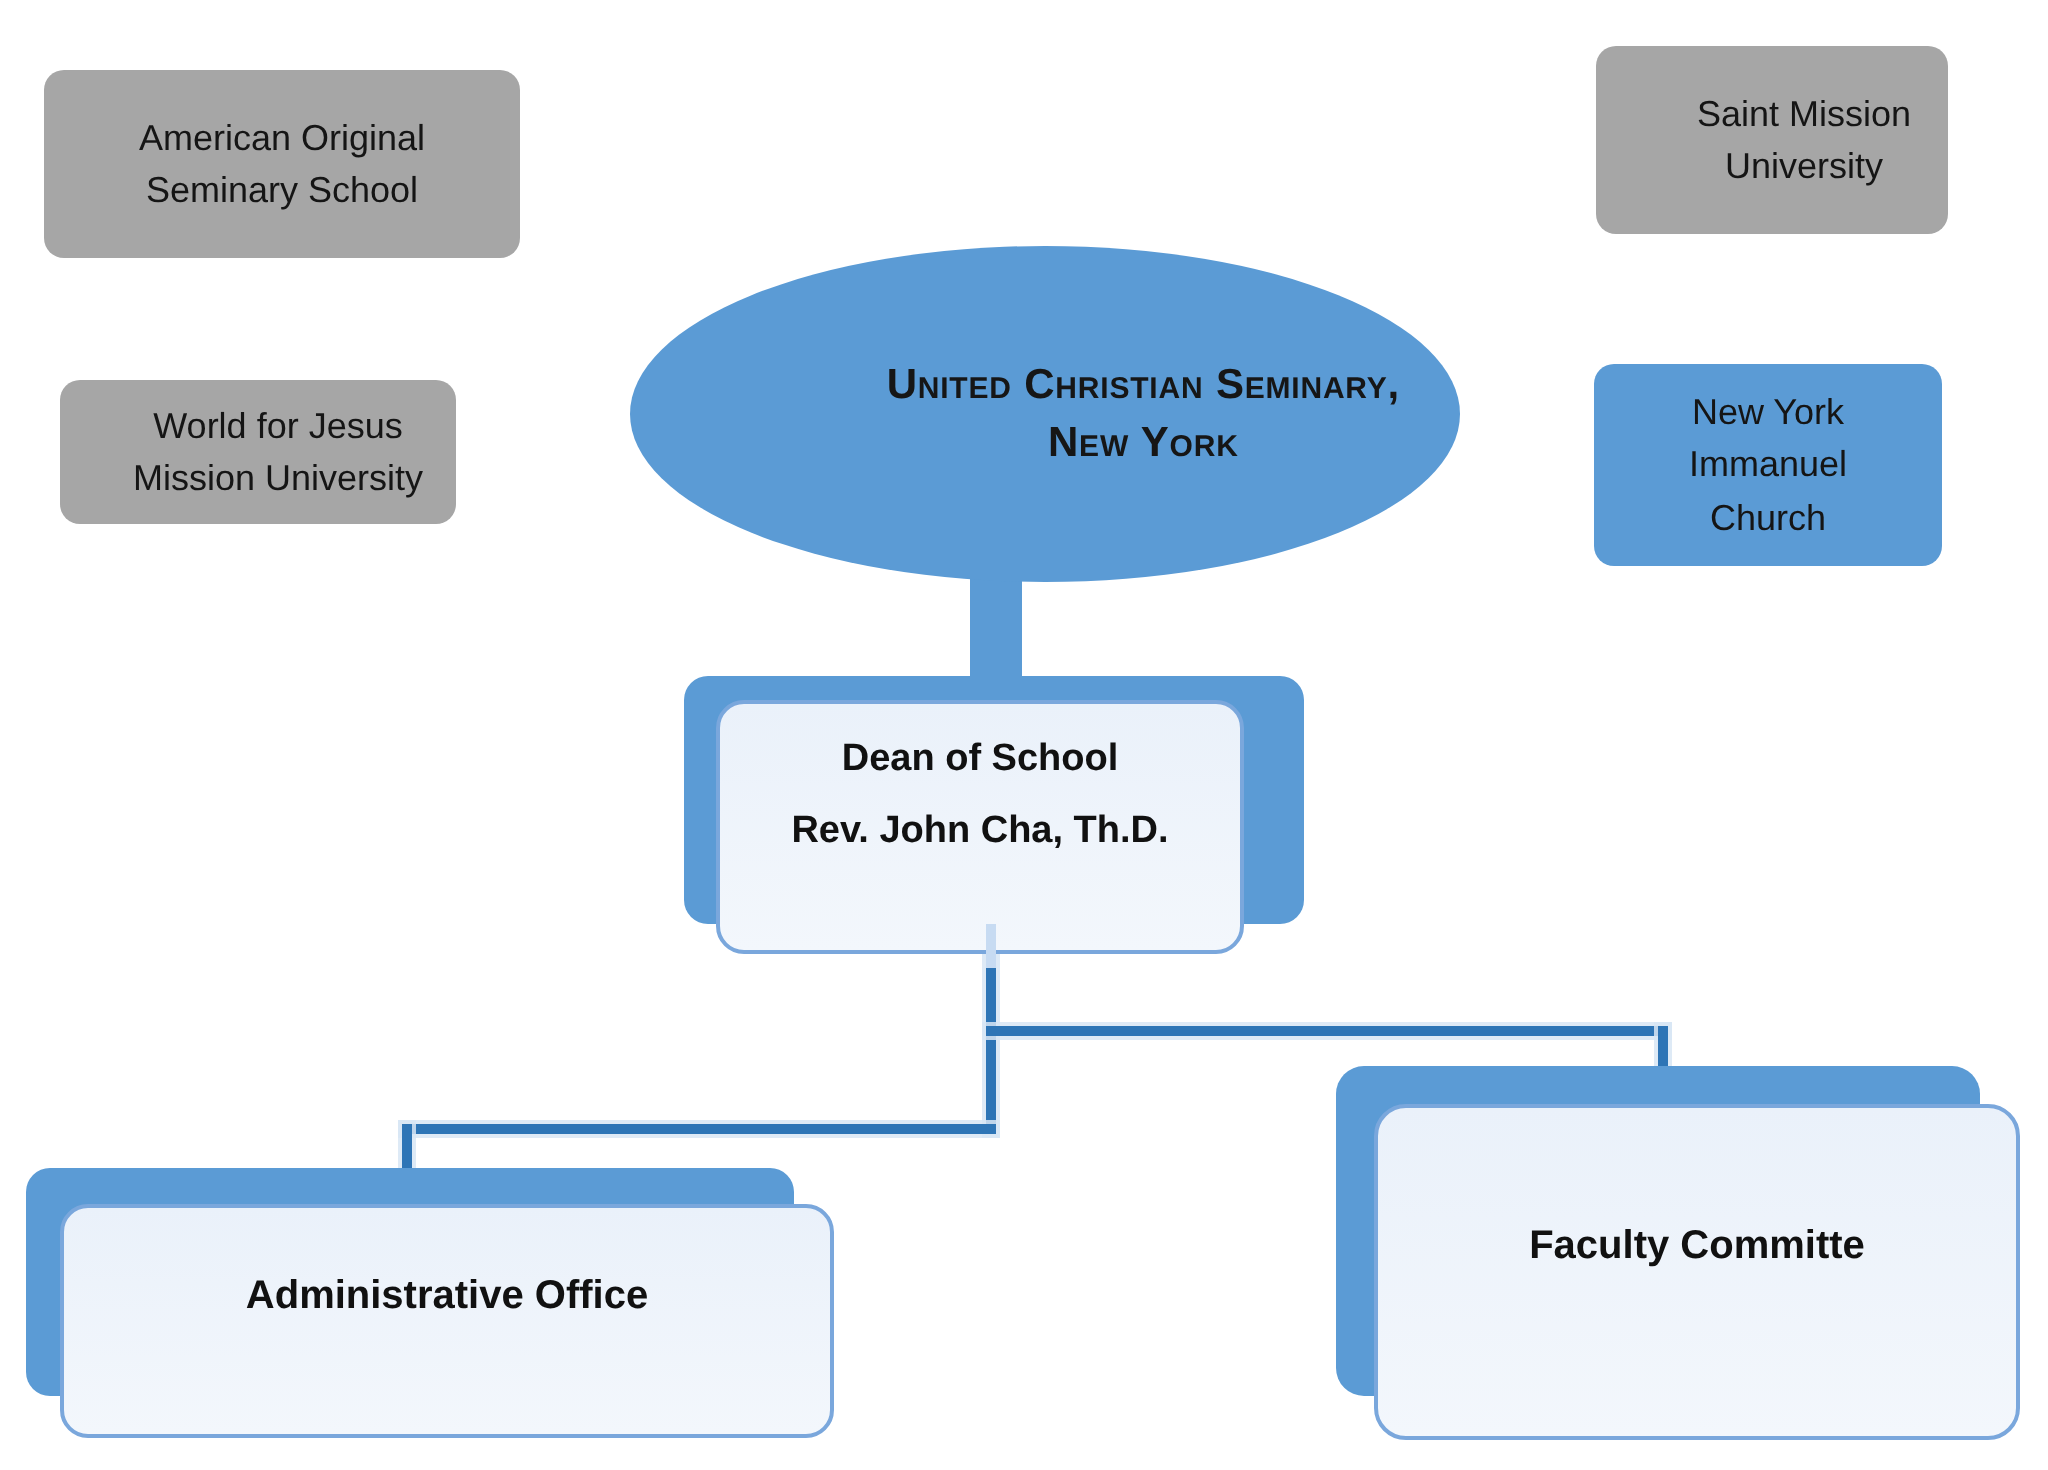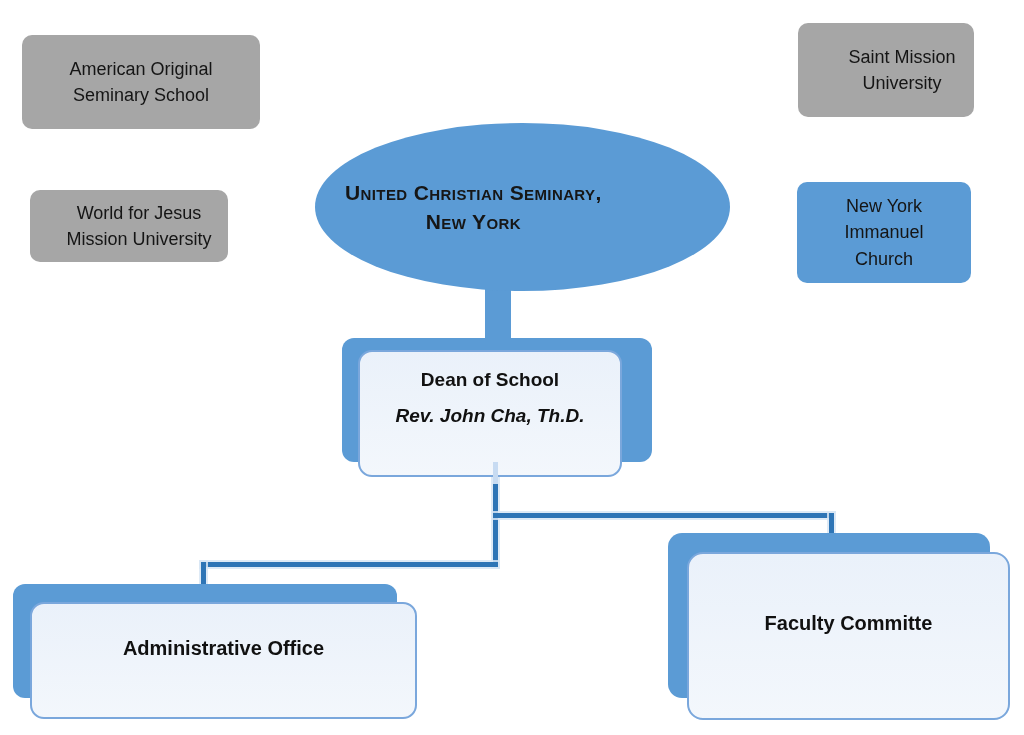--- a/index.html
+++ b/index.html
@@ -27,21 +27,21 @@
     z-index: 2;
   }
   .side-gray { background: #a6a6a6; }
   .side-blue { background: #5b9bd5; }
 
   
   .ellipse {
     left: 315px; top: 123px; width: 415px; height: 168px;
     background: #5b9bd5;
     border-radius: 50%;
-    display: flex; align-items: center; justify-content: flex-start;
+    display: flex; align-items: center; justify-content: flex-end;
     text-align: center;
     z-index: 2;
   }
   .ellipse-label {
     font-variant: small-caps;
     font-weight: bold;
     font-size: 21px;
     letter-spacing: 0.4px;
     line-height: 1.4;
     white-space: pre-line;
@@ -122,21 +122,21 @@
 
   <div class="abs line" style="left:493px; top:440px; width:5px; height:127px;"></div>
   <div class="abs line" style="left:493px; top:513px; width:341px; height:5px;"></div>
   <div class="abs line" style="left:829px; top:513px; width:5px; height:26px;"></div>
   <div class="abs line" style="left:201px; top:562px; width:297px; height:5px;"></div>
   <div class="abs line" style="left:201px; top:562px; width:5px; height:28px;"></div>
 
   <div class="abs card-back" style="left:342px; top:338px; width:310px; height:124px;"></div>
   <div class="abs card-front" style="left:358px; top:350px; width:264px; height:127px; padding-top:17px;">
     <div class="dean-line">Dean of School</div>
-    <div class="dean-line" style="margin-top:14px;font-style:italic;">Rev. John Cha, Th.D.</div>
+    <div class="dean-line" style="margin-top:14px;">Rev. John Cha, Th.D.</div>
   </div>
   <div class="abs line-through-card" style="left:493px; top:462px; width:5px; height:22px;"></div>
 
   <div class="abs card-back" style="left:13px; top:584px; width:384px; height:114px;"></div>
   <div class="abs card-front" style="left:30px; top:602px; width:387px; height:117px; padding-top:33px;">
     <div class="card-title">Administrative Office</div>
   </div>
 
   <div class="abs card-back" style="left:668px; top:533px; width:322px; height:165px; border-radius:14px;"></div>
   <div class="abs card-front" style="left:687px; top:552px; width:323px; height:168px; padding-top:58px; border-radius:16px;">

